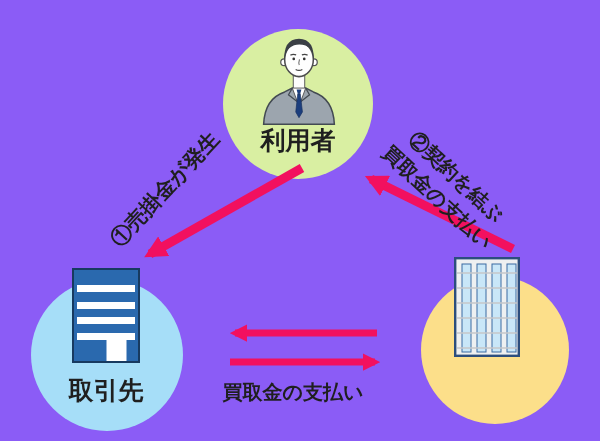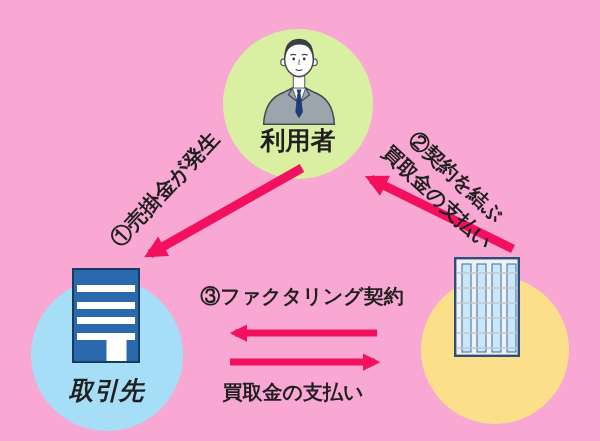--- a/index.html
+++ b/index.html
@@ -1,18 +1,18 @@
 <!DOCTYPE html>
 <html style="--user-circle: #d9efa2; --client-circle: #a6def8; --factoring-circle: #fcdf8a; --arrow: #f2105f; --text: #1f1f1f; --building-client: #2a69ae; --building-factoring: #eef0f1; --building-window: #c9e7f8;"><head>
 <meta charset="utf-8">
 <title>Diagram</title>
 <style>
   html,body{margin:0;padding:0;background:#ffffff;}
   .stage{
-    position:relative;width:600px;height:441px;background:#f9a8d4;
+    position:relative;width:600px;height:441px;background:#8b5cf6;
     font-family:"Liberation Sans",sans-serif;overflow:hidden;
     color:var(--text,#1f1f1f);
   }
   .circle{position:absolute;border-radius:50%;}
   .circle-user{left:223px;top:29px;width:150px;height:150px;background:var(--user-circle);}
   .circle-client{left:31px;top:279px;width:152px;height:152px;background:var(--client-circle);}
   .circle-factoring{left:421px;top:276px;width:148px;height:148px;background:var(--factoring-circle);}
 
   .icon-svg{position:absolute;display:block;}
   .person-svg{left:256px;top:33px;width:86px;height:92px;}
@@ -24,21 +24,21 @@
   .arrow-line.diag{stroke-width:9;}
   .arrow-line.horiz{stroke-width:7;}
   .arrow-head{fill:var(--arrow);}
 
   .label{
     position:absolute;transform:translate(-50%,-50%);
     font-weight:700;white-space:nowrap;text-align:center;line-height:1.15;
   }
   .label span{display:block;white-space:nowrap;}
   .node-label-user{left:298px;top:140px;font-size:25px;}
-  .node-label-client{left:106px;top:390px;font-size:25px;font-style:italic;}
+  .node-label-client{left:106px;top:390px;font-size:25px;}
   .node-label-factoring{left:492px;top:390px;font-size:19px;line-height:23px;}
 
   .flow1-label{left:165px;top:189px;font-size:21px;transform:translate(-50%,-50%) rotate(-47deg);}
   .flow2-label{left:447px;top:187px;font-size:20px;line-height:28px;transform:translate(-50%,-50%) rotate(43deg);}
   .flow3-label{left:302px;top:296px;font-size:20px;line-height:23px;}
   .flow4-label{left:293px;top:392px;font-size:20px;}
 </style>
 </head>
 <body>
 
@@ -107,17 +107,16 @@
 
   <div class="label node-label-user">利用者</div>
   <div class="label node-label-client">取引先</div>
 
   <div class="label flow1-label">①売掛金が発生</div>
   <div class="label flow2-label">
     <span>②契約を結ぶ</span>
     <span>買取金の支払い</span>
   </div>
   <div class="label flow3-label">
-    <span>③ファクタリング契約</span>
   </div>
   <div class="label flow4-label">買取金の支払い</div>
 
 </div>
 
 </body></html>

